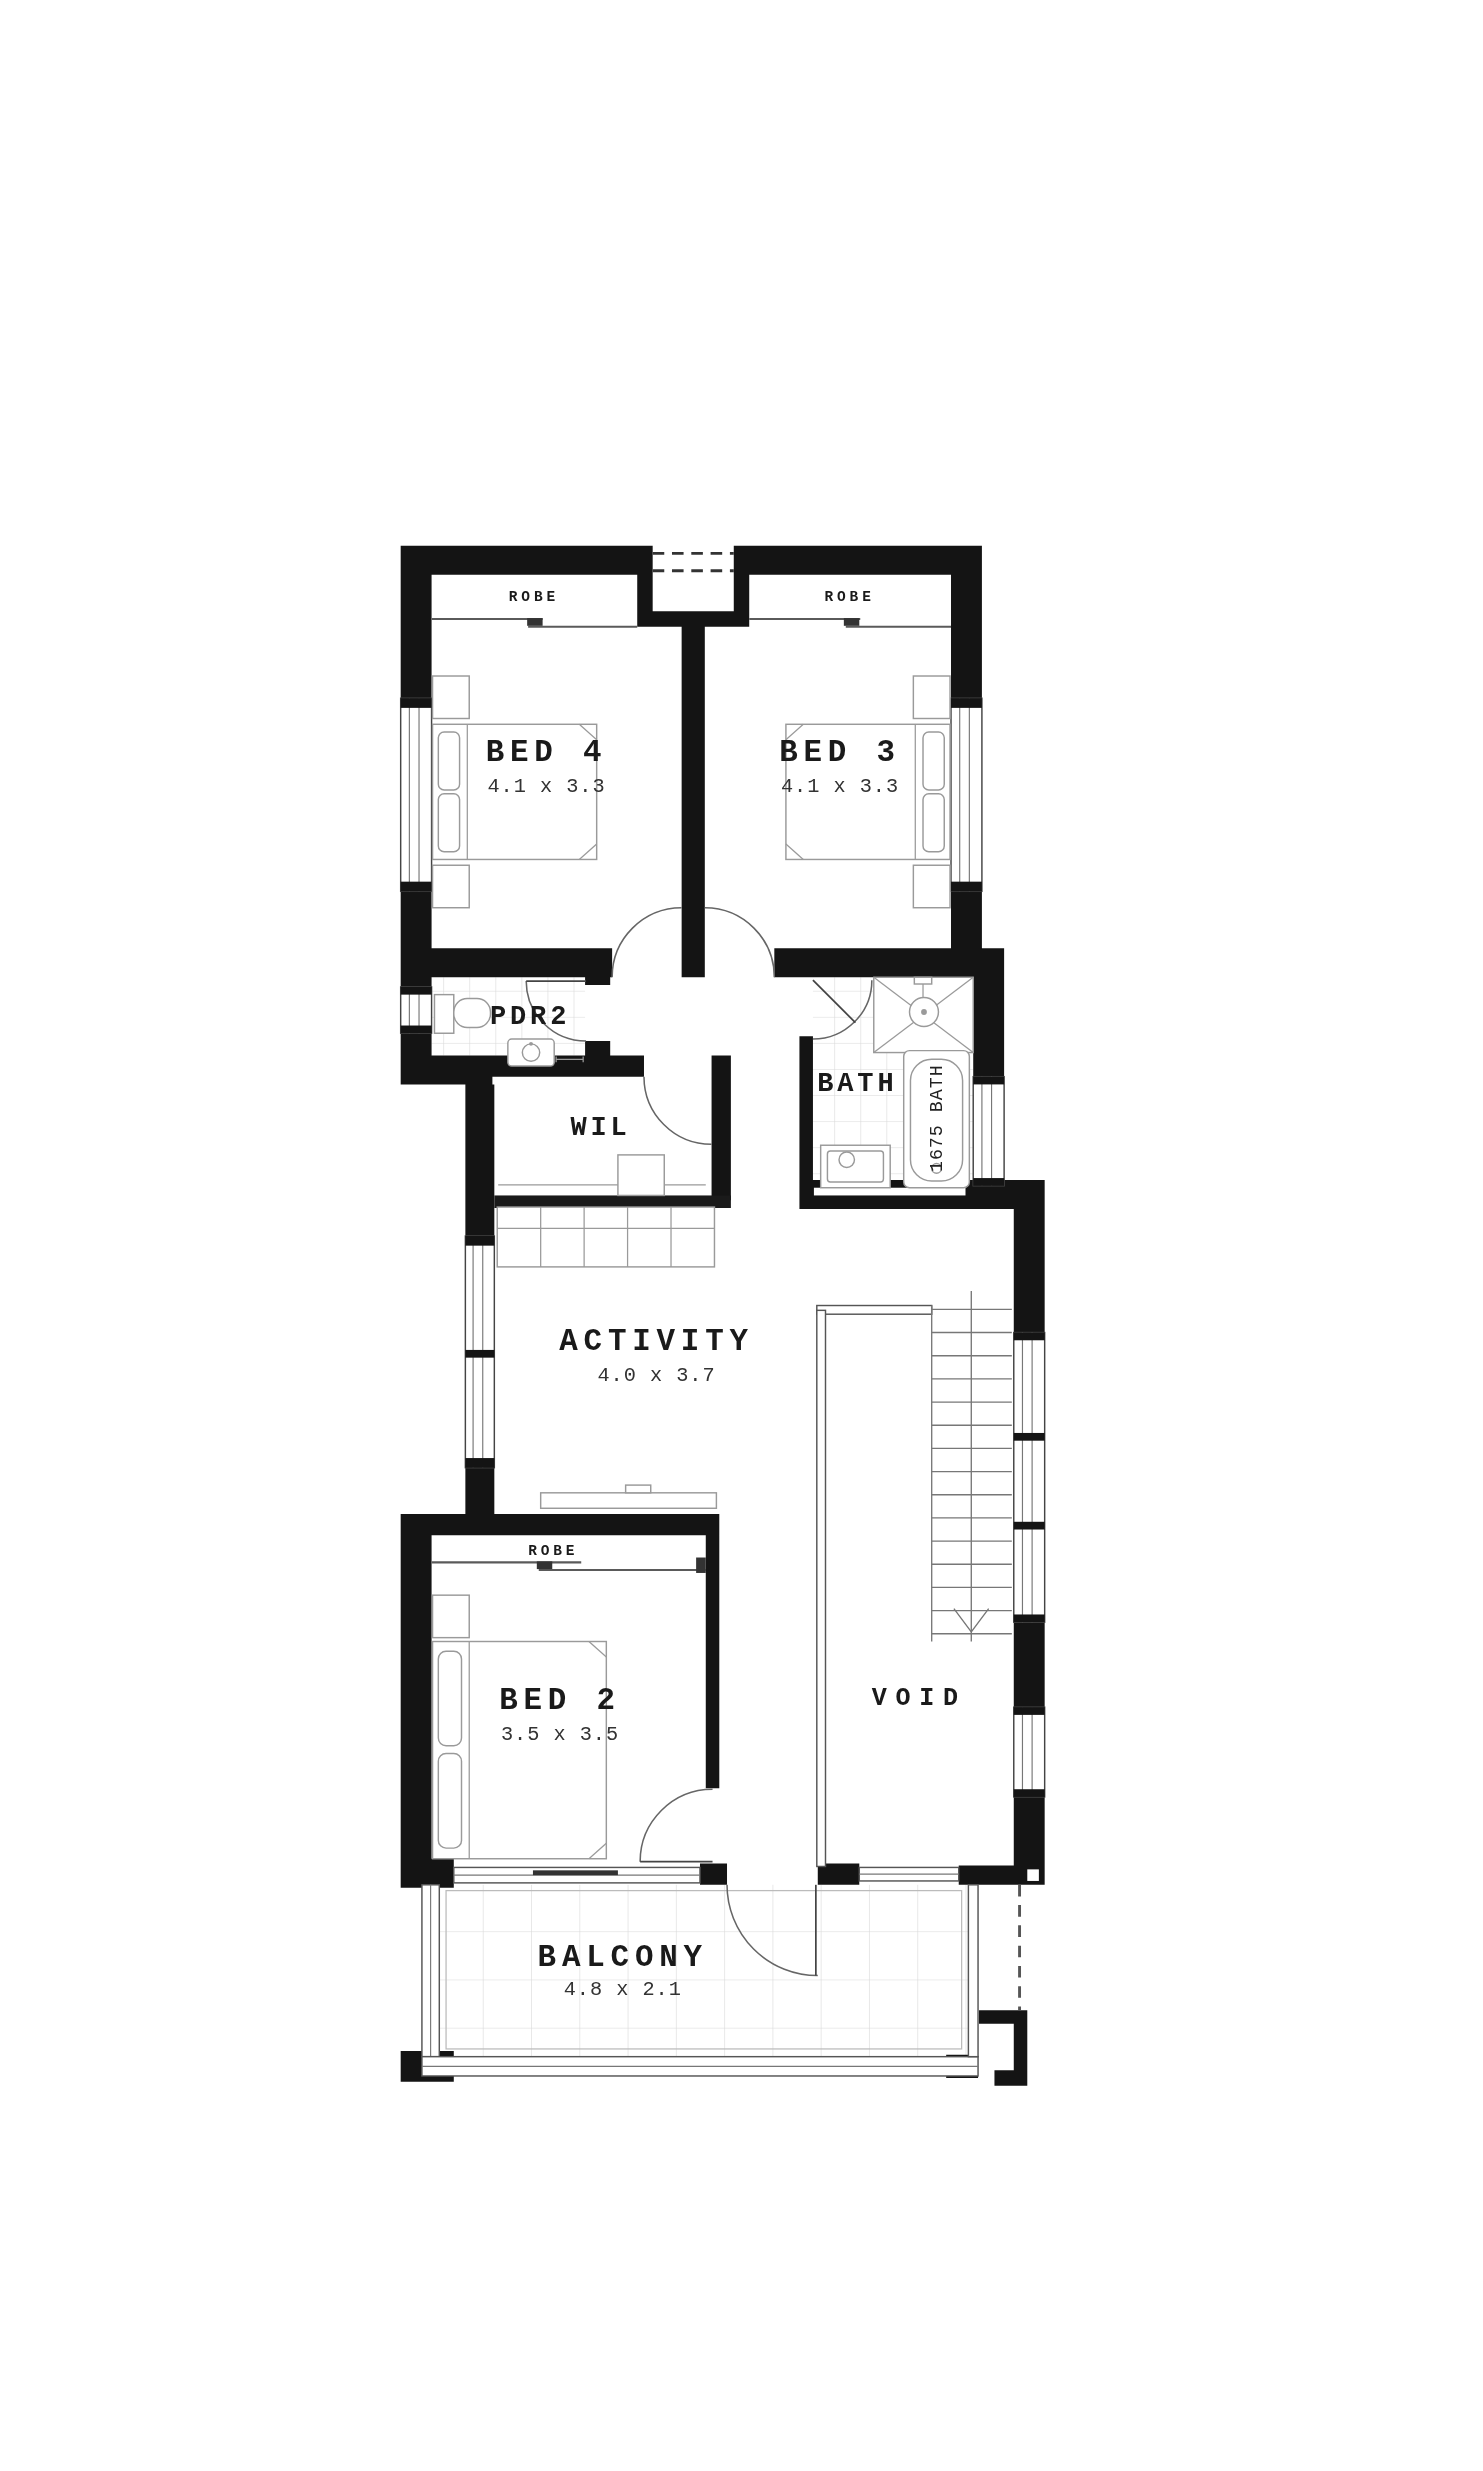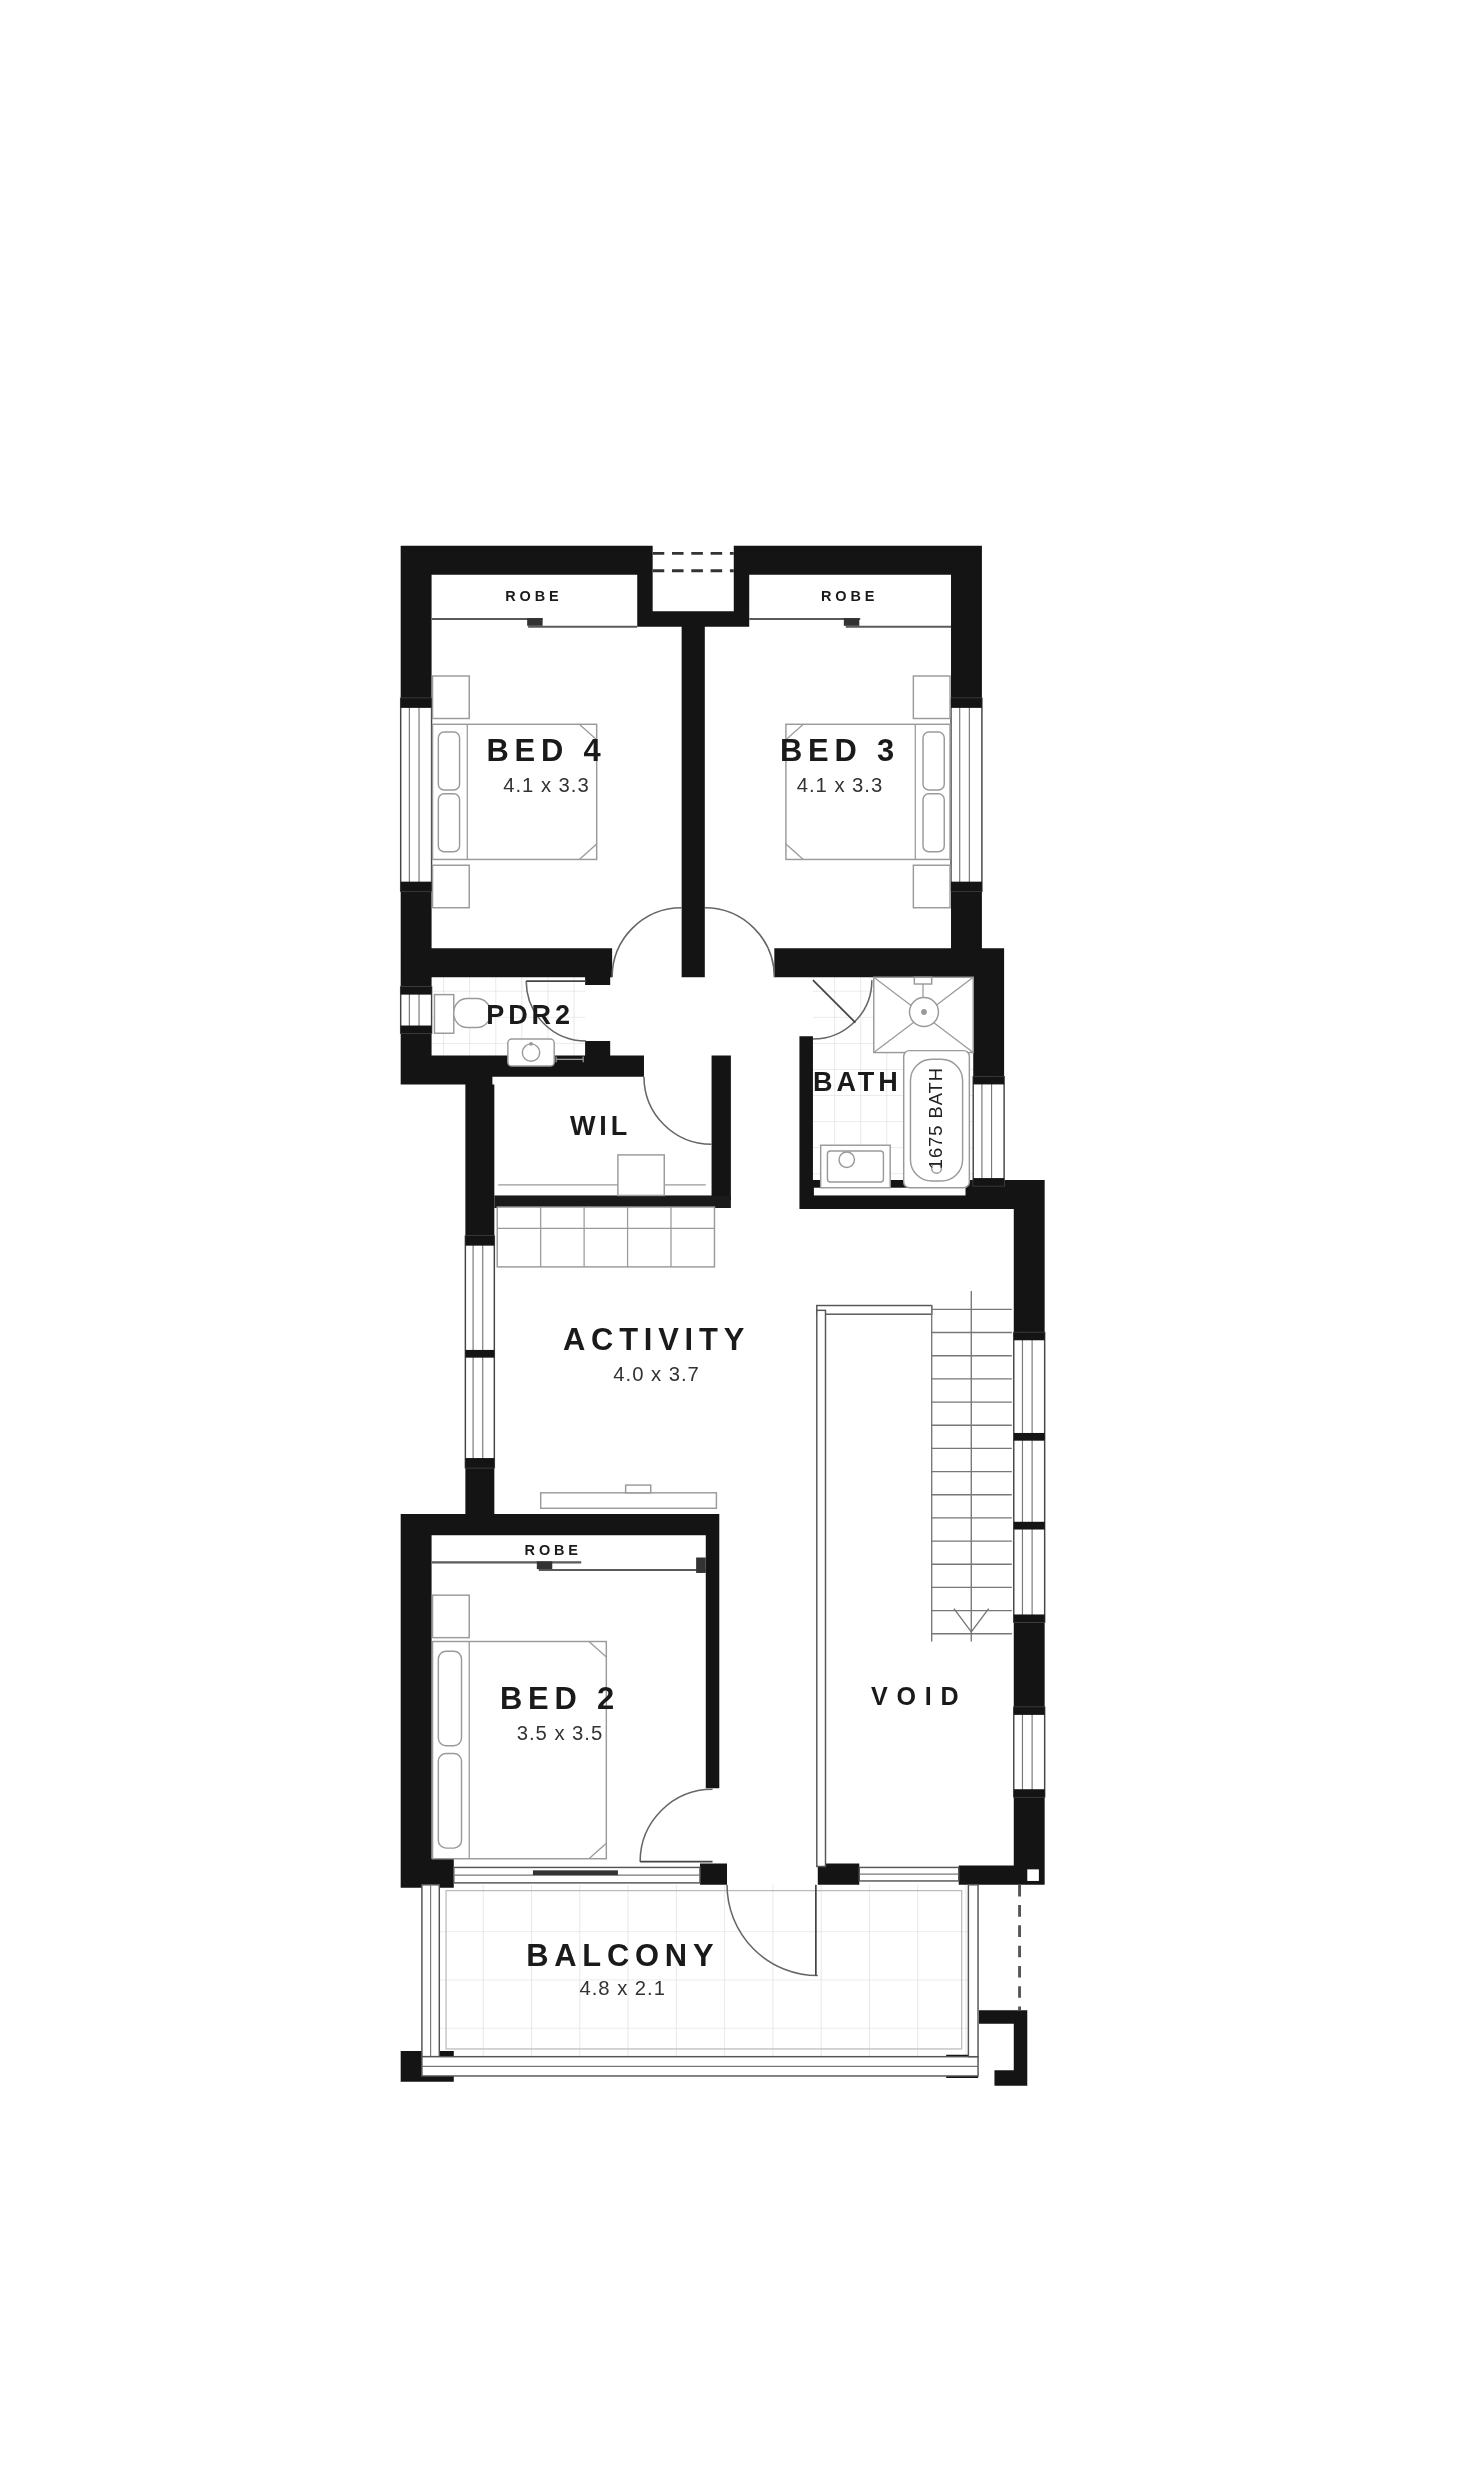--- a/index.html
+++ b/index.html
@@ -1,16 +1,16 @@
 <!DOCTYPE html>
 <html><head>
 <meta charset="utf-8">
 <style>
   html,body{margin:0;padding:0;background:#ffffff;}
-  .page{position:relative;width:1336px;height:2472px;background:#ffffff;font-family:Liberation Sans, sans-serif;}
+  .page{position:relative;width:1336px;height:2472px;background:#ffffff;font-family:Liberation Mono, monospace;}
   svg{display:block;}
   .wall{fill:#141414;stroke:none;}
   .wall2{fill:#1a1a1a;stroke:none;}
   .winrect{fill:#ffffff;stroke:#444444;stroke-width:1.5;}
   .wincap{fill:#141414;}
   .winline{stroke:#777777;stroke-width:1.2;fill:none;}
   .thinwall{fill:#ffffff;stroke:#555555;stroke-width:1.5;}
   .arc{fill:none;stroke:#666666;stroke-width:1.6;}
   .leaf{stroke:#444444;stroke-width:1.8;fill:none;}
   .furn{fill:#ffffff;stroke:#9a9a9a;stroke-width:1.5;}

